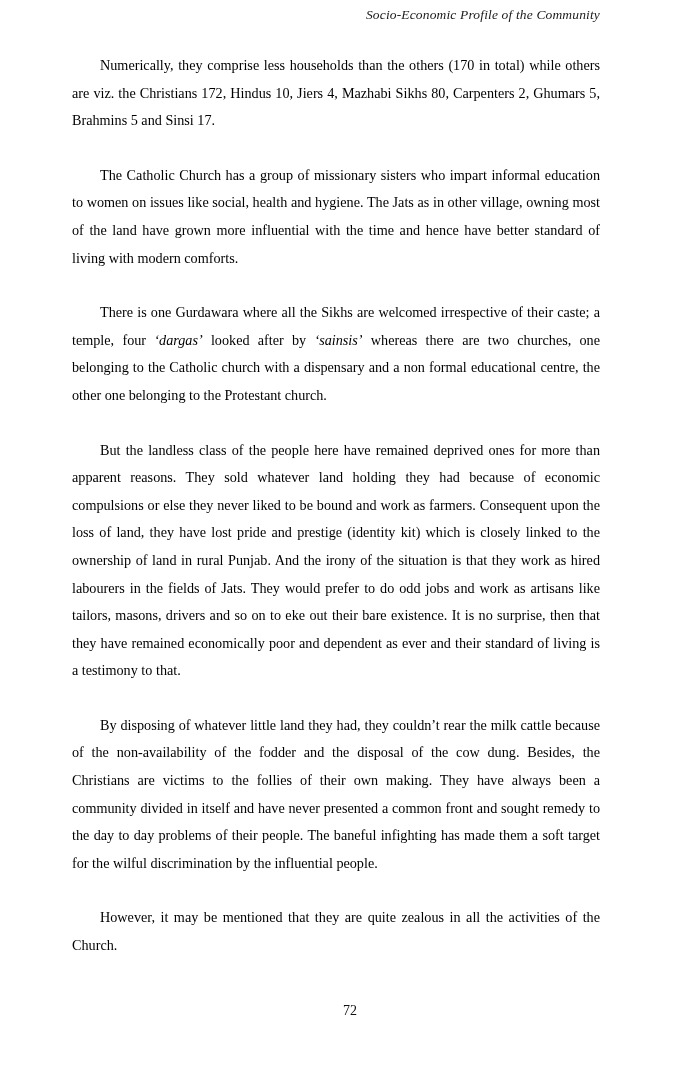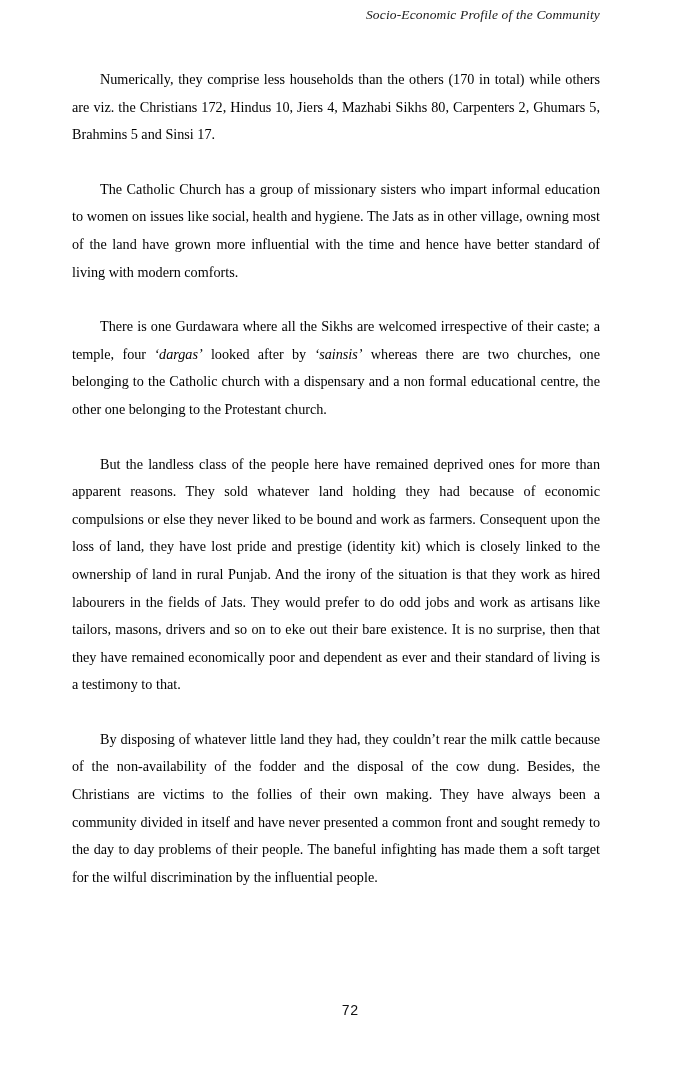--- a/index.html
+++ b/index.html
@@ -35,21 +35,21 @@
 
   
   .body-column {
     position: absolute;
     top: 52px;
     left: 72px;
     width: 528px;
   }
 
   .para {
-    margin: 14px 0 0 0;
+    margin: 0 0 0 0;
     text-align: justify;
     text-justify: inter-word;
     text-indent: 28px;
     font-size: 14.2px;
     line-height: 27.6px;
     color: #000000;
     hyphens: none;
     -webkit-hyphens: none;
   }
 
@@ -65,21 +65,20 @@
   
   .folio {
     position: absolute;
     top: 1001px;
     left: 0;
     width: 700px;
     text-align: center;
     font-size: 14px;
     line-height: 20px;
     color: #111111;
-    font-family: Liberation Mono, monospace;
   }
 </style>
 </head>
 <body>
 
 <div class="page">
 
   <div class="running-head">Socio-Economic Profile of the Community</div>
 
   <div class="body-column">
@@ -87,18 +86,19 @@
     <p class="para">Numerically, they comprise less households than the others (170 in total) while others are viz. the Christians 172, Hindus 10, Jiers 4, Mazhabi Sikhs 80, Carpenters 2, Ghumars 5, Brahmins 5 and Sinsi 17.</p>
 
     <p class="para">The Catholic Church has a group of missionary sisters who impart informal education to women on issues like social, health and hygiene. The Jats as in other village, owning most of the land have grown more influential with the time and hence have better standard of living with modern comforts.</p>
 
     <p class="para"><span>There is one Gurdawara where all the Sikhs are welcomed irrespective of their caste; a temple, four </span><em>‘dargas’</em><span> looked after by </span><em>‘sainsis’</em><span> whereas there are two churches, one belonging to the Catholic church with a dispensary and a non formal educational centre, the other one belonging to the Protestant church.</span></p>
 
     <p class="para">But the landless class of the people here have remained deprived ones for more than apparent reasons. They sold whatever land holding they had because of economic compulsions or else they never liked to be bound and work as farmers. Consequent upon the loss of land, they have lost pride and prestige (identity kit) which is closely linked to the ownership of land in rural Punjab. And the irony of the situation is that they work as hired labourers in the fields of Jats. They would prefer to do odd jobs and work as artisans like tailors, masons, drivers and so on to eke out their bare existence. It is no surprise, then that they have remained economically poor and dependent as ever and their standard of living is a testimony to that.</p>
 
     <p class="para">By disposing of whatever little land they had, they couldn’t rear the milk cattle because of the non-availability of the fodder and the disposal of the cow dung. Besides, the Christians are victims to the follies of their own making. They have always been a community divided in itself and have never presented a common front and sought remedy to the day to day problems of their people. The baneful infighting has made them a soft target for the wilful discrimination by the influential people.</p>
 
+    <p class="para">However, it may be mentioned that they are quite zealous in all the activities of the Church.</p>
 
   </div>
 
   <div class="folio">72</div>
 
 </div>
 
 </body></html>

